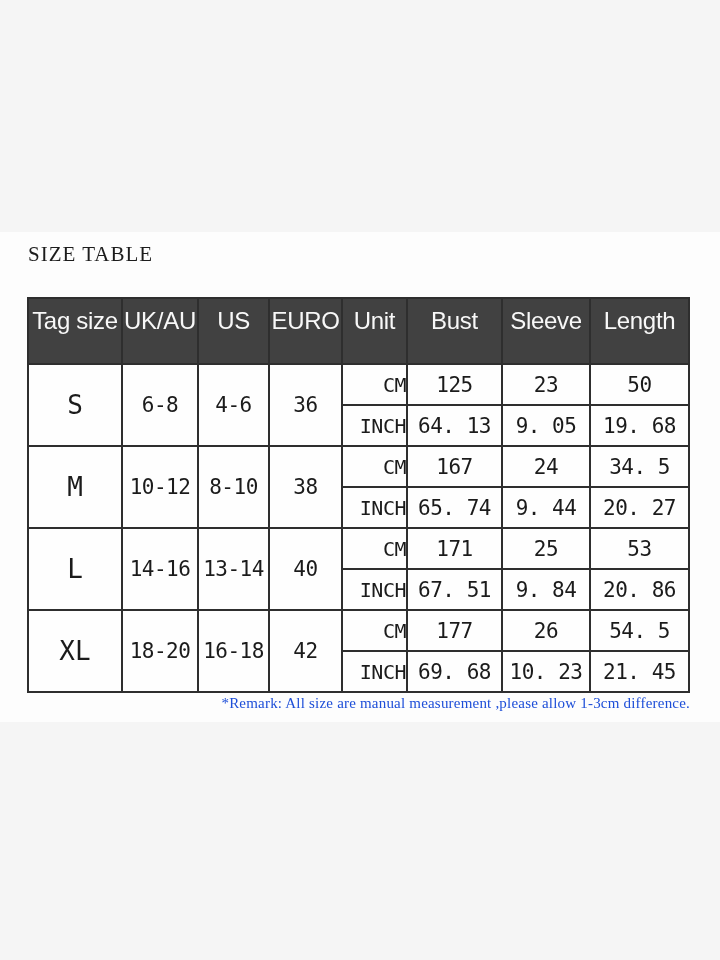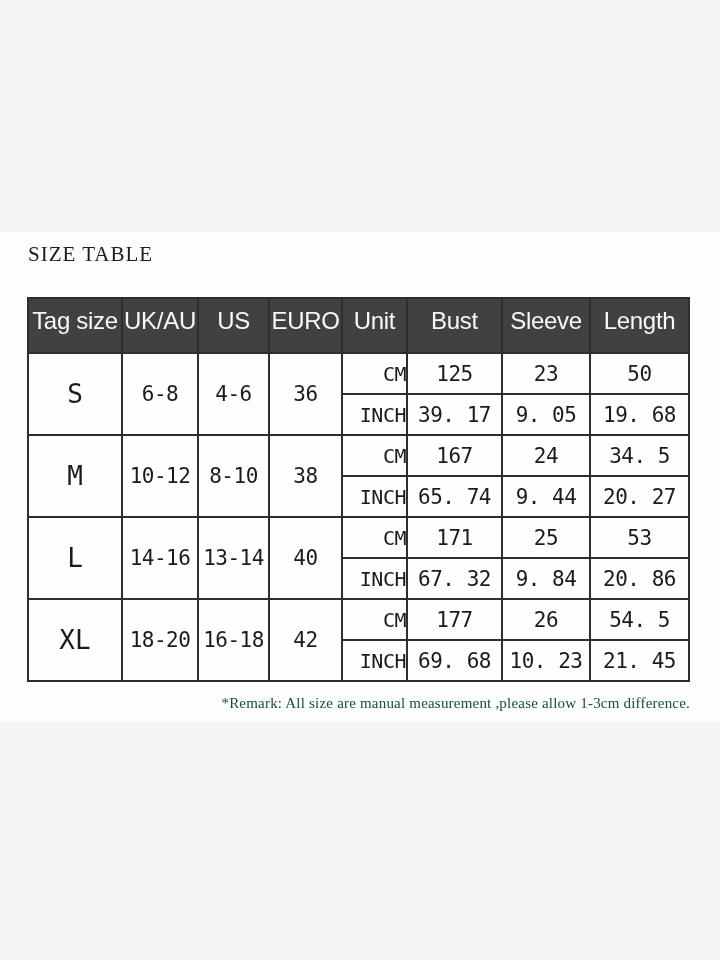--- a/index.html
+++ b/index.html
@@ -38,21 +38,21 @@
     table-layout: fixed;
   }
   .size-table th, .size-table td {
     border: 2px solid #2e2e2e;
     text-align: center;
     vertical-align: middle;
     padding: 0;
     overflow: hidden;
     white-space: nowrap;
   }
-  .size-table thead tr { height: 55px; }
+  .size-table thead tr { height: 66px; }
   .size-table thead th {
     background: #414141;
     color: #f8f8f8;
     font-family: "Liberation Sans", sans-serif;
     font-weight: normal;
     font-size: 24px;
     letter-spacing: -0.3px;
     vertical-align: top;
     padding-top: 8px;
   }
@@ -66,21 +66,21 @@
   }
   .size-table td.tag-cell { font-size: 26px; letter-spacing: 0; }
   .size-table td.unit-cell { font-size: 20px; text-align: right; }
   .remark {
     position: absolute;
     top: 695px; right: 30px;
     margin: 0;
     font-family: "Liberation Serif", serif;
     font-size: 15px;
     letter-spacing: 0.2px;
-    color: #14532d;
+    color: #1d4ed8;
   }
 </style>
 </head>
 <body>
 
 <div class="page">
   <div class="panel"></div>
 
   <h1 class="title">SIZE TABLE</h1>
 
@@ -114,21 +114,21 @@
         <td rowspan="2">6-8</td>
         <td rowspan="2">4-6</td>
         <td rowspan="2">36</td>
         <td class="unit-cell">CM</td>
         <td>125</td>
         <td>23</td>
         <td>50</td>
       </tr>
       <tr>
         <td class="unit-cell">INCH</td>
-        <td>39. 17</td>
+        <td>64. 13</td>
         <td>9. 05</td>
         <td>19. 68</td>
       </tr>
 
       <tr>
         <td rowspan="2" class="tag-cell">M</td>
         <td rowspan="2">10-12</td>
         <td rowspan="2">8-10</td>
         <td rowspan="2">38</td>
         <td class="unit-cell">CM</td>
@@ -148,21 +148,21 @@
         <td rowspan="2">14-16</td>
         <td rowspan="2">13-14</td>
         <td rowspan="2">40</td>
         <td class="unit-cell">CM</td>
         <td>171</td>
         <td>25</td>
         <td>53</td>
       </tr>
       <tr>
         <td class="unit-cell">INCH</td>
-        <td>67. 32</td>
+        <td>67. 51</td>
         <td>9. 84</td>
         <td>20. 86</td>
       </tr>
 
       <tr>
         <td rowspan="2" class="tag-cell">XL</td>
         <td rowspan="2">18-20</td>
         <td rowspan="2">16-18</td>
         <td rowspan="2">42</td>
         <td class="unit-cell">CM</td>

